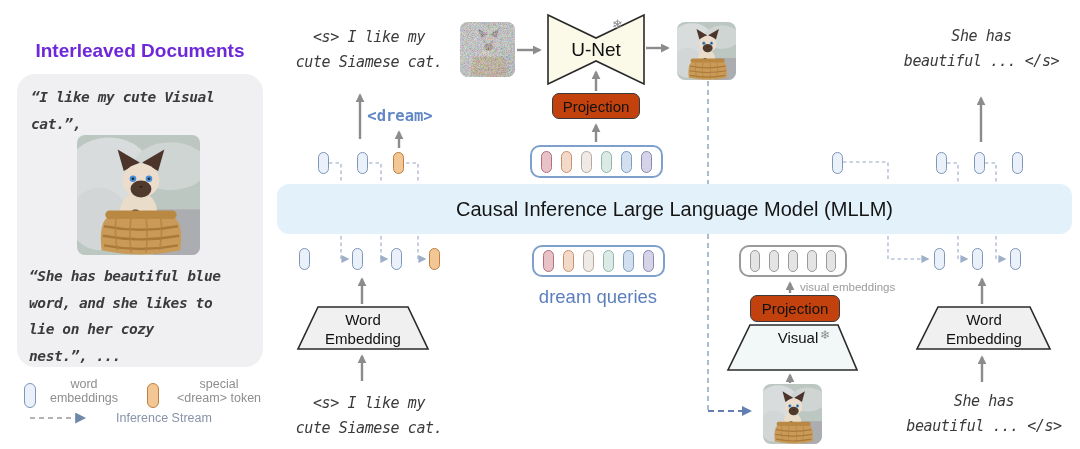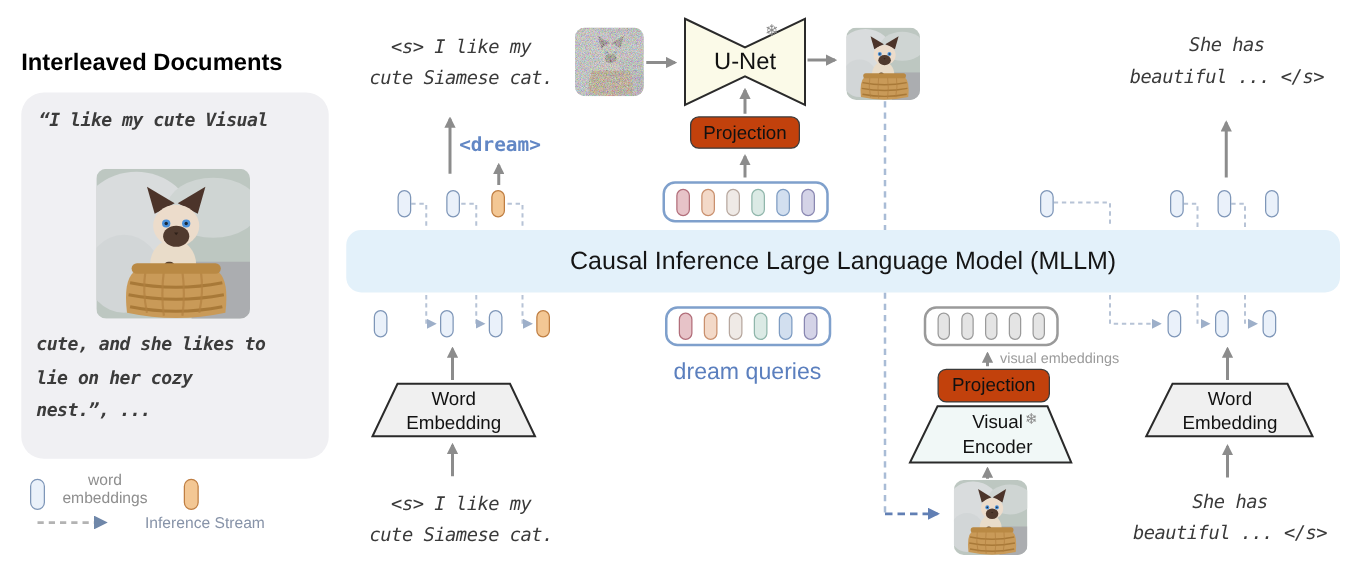--- a/index.html
+++ b/index.html
@@ -150,46 +150,52 @@
       <path d="M888,236 V259 H927"></path>
       <path d="M958,236 V259 H966"></path>
       <path d="M996,236 V259 H1004"></path>
     </g>
 
     <path d="M708,411 H750" fill="none" stroke="#617FB4" stroke-width="2.2" stroke-dasharray="6 4" marker-end="url(#mk-blue)"></path>
 
     <path d="M30,418 H84" fill="none" stroke="#B3B3B3" stroke-width="2.2" stroke-dasharray="5 4" marker-end="url(#mk-legend)"></path>
   </svg>
 
-  <div class="lbl" style="left:17px;top:40px;width:246px;font-size:19px;font-weight:600;color:#000000">Interleaved Documents</div>
+  <div class="lbl" style="left:17px;top:40px;width:246px;text-align:center;font-size:19px;font-weight:600;color:#6d28d9">Interleaved Documents</div>
 
   <div class="docbox"></div>
 
   <div class="doc-txt" style="left:31px;top:84px;width:222px;line-height:26.5px">
     <div>“I like my cute Visual</div>
+    <div>cat.”,</div>
   </div>
 
   <div class="catimg z2" style="left:77px;top:135px;width:123px;height:120px">
     <svg viewBox="0 0 100 100" preserveAspectRatio="none">
         <use href="#catscene"></use>
       </svg>
   </div>
 
   <div class="doc-txt" style="left:29px;top:263px;width:228px;line-height:26.5px">
-    <div>cute, and she likes to</div>
+    <div>“She has beautiful blue</div>
+    <div>word, and she likes to</div>
     <div>lie on her cozy</div>
     <div>nest.”, ...</div>
   </div>
 
   <span class="tok w" style="left:24px;top:383px;width:12px;height:25px"></span>
   <div class="lbl" style="left:38px;top:378px;width:92px;text-align:center;font-size:12.5px;line-height:13.5px;color:#8E8E8E">
     <div>word</div>
     <div>embeddings</div>
   </div>
   <span class="tok d" style="left:147px;top:383px;width:12px;height:25px"></span>
+  <div class="lbl" style="left:160px;top:378px;width:118px;text-align:center;font-size:12.5px;line-height:13.5px;color:#8E8E8E">
+    <div>special</div>
+    <div>&lt;dream&gt; token</div>
+  </div>
   <div class="lbl" style="left:116px;top:411px;width:140px;font-size:12.5px;color:#8793A8">Inference Stream</div>
 
   <div class="mono-txt" style="left:283px;top:25px;width:172px">
     <div>&lt;s&gt; I like my</div>
     <div>cute Siamese cat.</div>
   </div>
 
   <div class="lbl" style="left:363px;top:107px;width:74px;text-align:center;font-size:15.5px;font-weight:600;color:#6287C5;font-family:'DejaVu Sans Mono',monospace">&lt;dream&gt;</div>
 
   <span class="tok w z2" style="left:318px;top:152px"></span>
@@ -260,21 +266,20 @@
     <span class="qpill g"></span>
   </div>
   <div class="lbl z3" style="left:800px;top:281px;width:110px;font-size:11.5px;color:#9B9B9B">visual embeddings</div>
 
   <div class="module z2" style="left:750px;top:295px;width:90px;height:27px">
     <span>Projection</span>
   </div>
 
   <div class="lbl z3" style="left:748px;top:328px;width:100px;text-align:center;font-size:15px;line-height:20px;color:#111">
     <div>Visual</div>
-    <div>Encoder</div>
   </div>
   <div class="snow z3" style="left:820px;top:329px;font-size:12px">❄</div>
 
   <div class="catimg z2" style="left:763px;top:384px;width:59px;height:60px">
     <svg viewBox="0 0 100 100" preserveAspectRatio="none">
         <use href="#catscene"></use>
       </svg>
   </div>
 
   <div class="mono-txt" style="left:883px;top:24px;width:197px">

